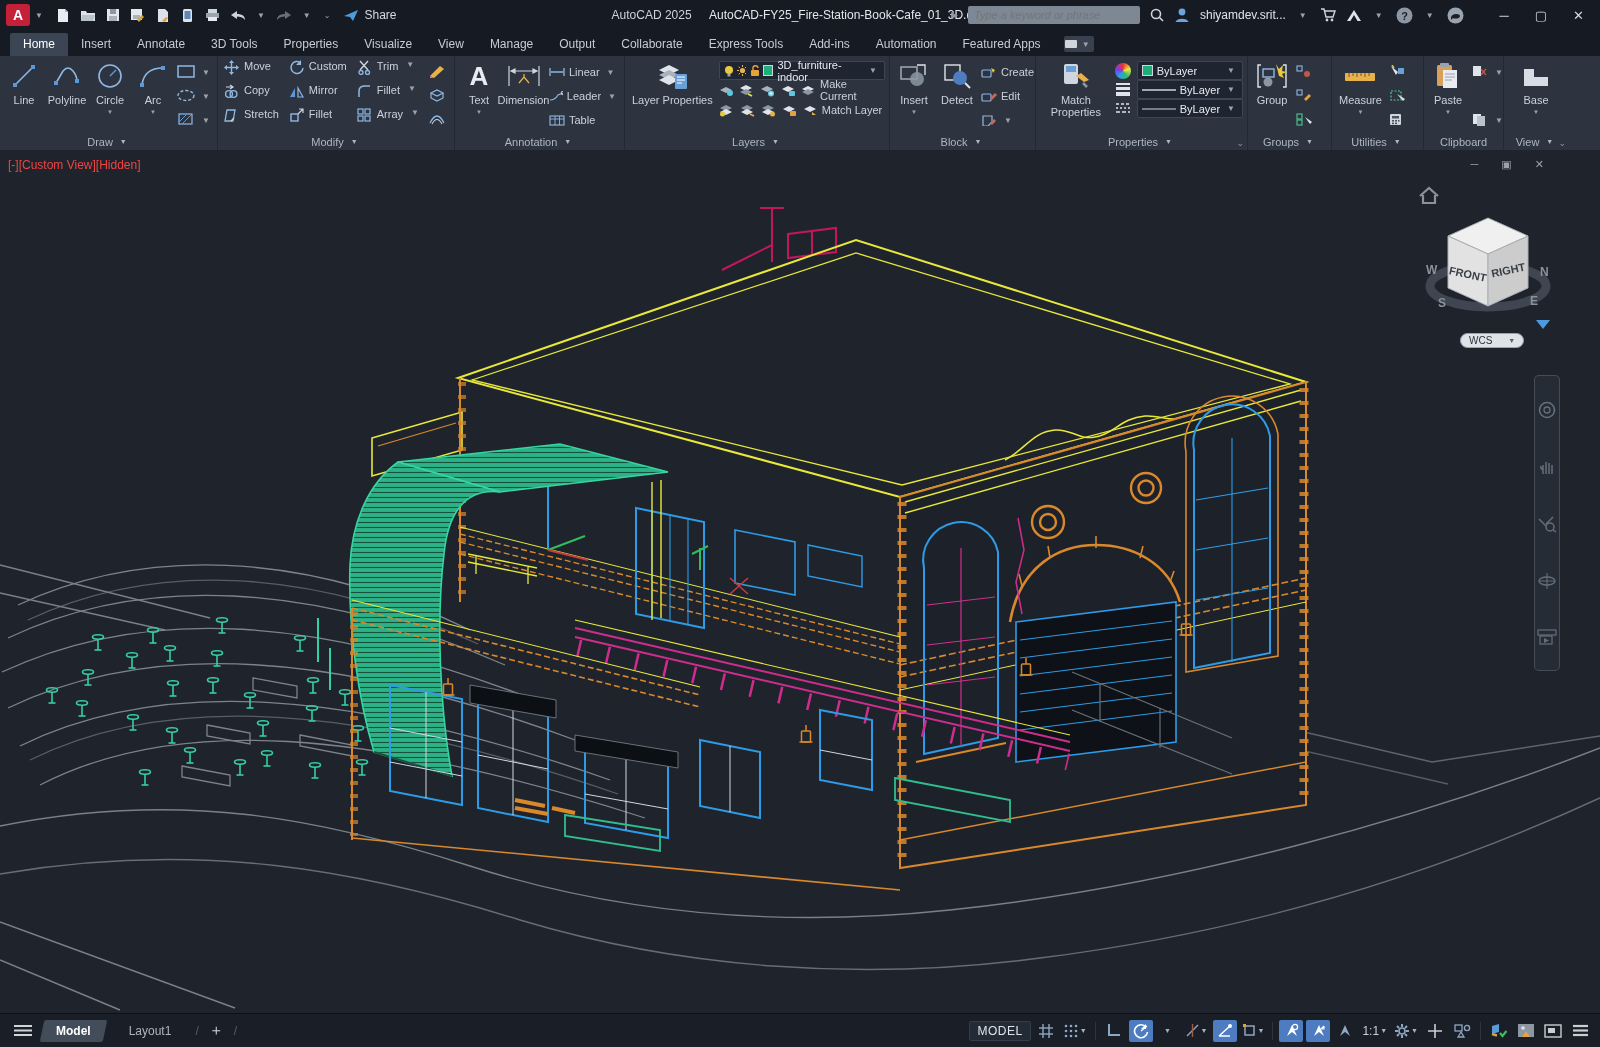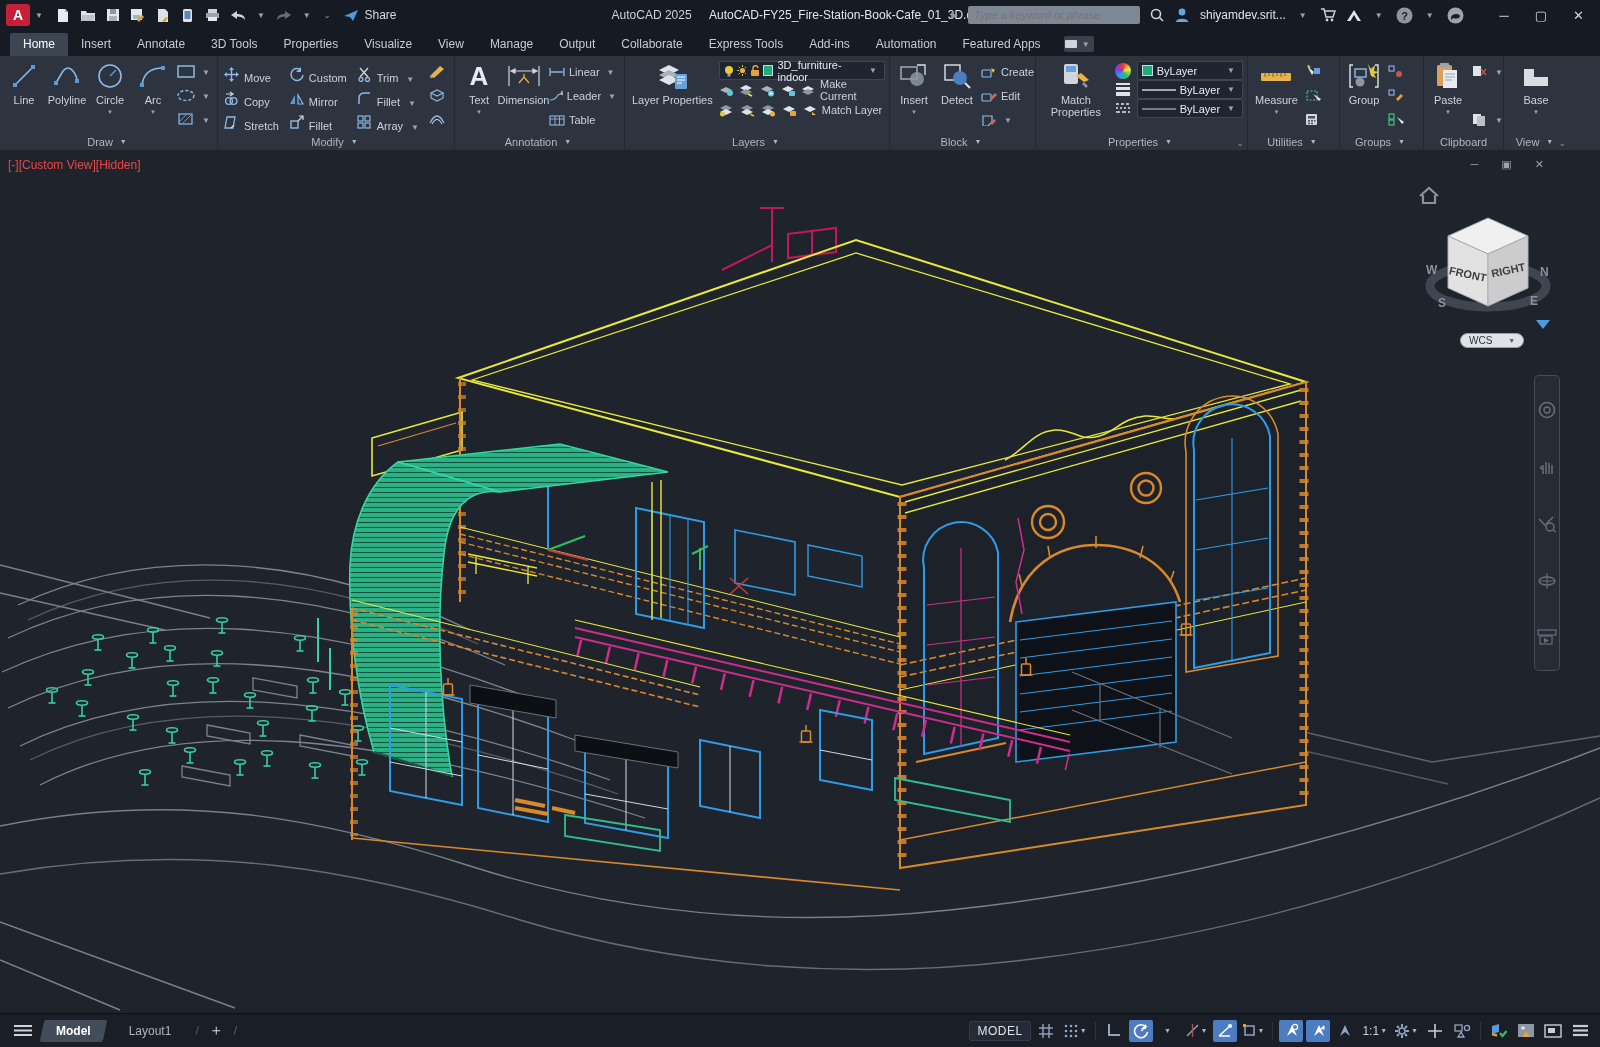--- a/index.html
+++ b/index.html
@@ -43,21 +43,21 @@
   .panel-body { flex:1; display:flex; align-items:stretch; padding:3px 4px 0; gap:3px; }
   .panel-label { height:17px; display:flex; align-items:center; justify-content:center; gap:4px;
     color:#aeb6c2; font-size:11px; }
   .panel-label .chev { font-size:7px; color:#aeb6c2; }
   .bigbtn { display:flex; flex-direction:column; align-items:center; justify-content:flex-start;
     color:#ccd2da; font-size:11px; padding:2px 3px; gap:3px; min-width:40px; }
   .bigbtn .ic { height:30px; display:flex; align-items:center; justify-content:center; }
   .smallcol { display:flex; flex-direction:column; justify-content:space-between; padding:3px 1px; }
   .srow { display:flex; align-items:center; gap:4px; color:#ccd2da; font-size:11px; height:20px;}
   .modgrid { display:grid; grid-template-columns:auto auto auto; grid-auto-rows:24px; column-gap:10px; padding:1px 2px; }
-  .modcell { display:flex; align-items:flex-end; gap:5px; color:#ccd2da; font-size:11px; }
+  .modcell { display:flex; align-items:flex-start; gap:5px; color:#ccd2da; font-size:11px; }
   .combo { background:#1f2530; border:1px solid #3e4654; border-radius:2px; color:#e8ecf2;
     font-size:11px; display:flex; align-items:center; gap:4px; padding:0 4px; height:19px; }
   .combo .chev { margin-left:auto; }
   .swatch { width:11px; height:11px; background:#1fae7a; border:1px solid #cfd5dd; }
   .laycol { display:flex; flex-direction:column; gap:0; padding-top:2px; }
   .layrow { display:flex; align-items:center; gap:6px; color:#ccd2da; font-size:11px; }
   .expander { position:absolute; font-size:9px; color:#8d96a3; }
 
   
   .canvas { position:absolute; top:150px; left:0; width:1600px; height:863px; background:#1f242c; }
@@ -676,20 +676,61 @@
           </div>
         </div>
       </div>
       <div class="panel-label">
           <span>Properties</span>
           <span class="chev">▼</span>
         </div>
       <span class="expander" style="right:3px;bottom:2px">⌄</span>
     </div>
 
+    <div class="panel" style="width:84px">
+      <div class="panel-body">
+        <div class="bigbtn">
+          <span class="ic">
+              <svg width="30" height="28">
+                <path d="M4,3 h-3 v22 h3 M26,3 h3 v22 h-3" fill="none" stroke="#dfe4ea" stroke-width="1.4"></path>
+                <rect x="6" y="7" width="11" height="8" fill="none" stroke="#8fb8e4" stroke-width="1.4"></rect>
+                <circle cx="11" cy="20" r="4.5" fill="#8d97a3"></circle>
+                <path d="M19,2 l3,5 4,-4 -1,6 5,1 -5,2 2,4 -5,-2 z" fill="#e8c93c"></path>
+              </svg>
+            </span>
+          <span>Group</span>
+        </div>
+        <div class="smallcol">
+          <span class="srow">
+              <span><svg width="16" height="13">
+                  <rect x="1" y="1" width="5" height="5" fill="none" stroke="#8fb8e4" stroke-width="1.1"></rect>
+                  <circle cx="11" cy="9" r="3" fill="#c4564a"></circle>
+                </svg></span>
+            </span>
+          <span class="srow">
+              <span><svg width="16" height="13">
+                  <rect x="1" y="1" width="5" height="5" fill="none" stroke="#8fb8e4" stroke-width="1.1"></rect>
+                  <path d="M8,9 l5,-5 2,2 -5,5 z" fill="#e8a23c" transform="translate(0,1)"></path>
+                </svg></span>
+            </span>
+          <span class="srow">
+              <span><svg width="16" height="13">
+                  <rect x="1" y="1" width="5" height="5" fill="none" stroke="#4ec88a" stroke-width="1.1"></rect>
+                  <rect x="1" y="7" width="5" height="5" fill="none" stroke="#4ec88a" stroke-width="1.1"></rect>
+                  <path d="M9,4 l5,7 2,-2 z" fill="#dfe4ea"></path>
+                </svg></span>
+            </span>
+        </div>
+      </div>
+      <div class="panel-label">
+          <span>Groups</span>
+          <span class="chev">▼</span>
+        </div>
+    </div>
+
     <div class="panel" style="width:92px">
       <div class="panel-body">
         <div class="bigbtn">
           <span class="ic">
               <svg width="34" height="22">
                 <rect x="2" y="8" width="30" height="8" rx="1" fill="#e8b14a"></rect>
                 <g stroke="#7a5a1a" stroke-width="1">
                   <line x1="6" y1="8" x2="6" y2="12"></line>
                   <line x1="10" y1="8" x2="10" y2="11"></line>
                   <line x1="14" y1="8" x2="14" y2="12"></line>
@@ -726,61 +767,20 @@
                     <rect x="9" y="7" width="1.5" height="1.6"></rect>
                     <rect x="3" y="9.6" width="2" height="1.6"></rect>
                     <rect x="6" y="9.6" width="2" height="1.6"></rect>
                   </g>
                 </svg></span>
             </span>
         </div>
       </div>
       <div class="panel-label">
           <span>Utilities</span>
-          <span class="chev">▼</span>
-        </div>
-    </div>
-
-    <div class="panel" style="width:84px">
-      <div class="panel-body">
-        <div class="bigbtn">
-          <span class="ic">
-              <svg width="30" height="28">
-                <path d="M4,3 h-3 v22 h3 M26,3 h3 v22 h-3" fill="none" stroke="#dfe4ea" stroke-width="1.4"></path>
-                <rect x="6" y="7" width="11" height="8" fill="none" stroke="#8fb8e4" stroke-width="1.4"></rect>
-                <circle cx="11" cy="20" r="4.5" fill="#8d97a3"></circle>
-                <path d="M19,2 l3,5 4,-4 -1,6 5,1 -5,2 2,4 -5,-2 z" fill="#e8c93c"></path>
-              </svg>
-            </span>
-          <span>Group</span>
-        </div>
-        <div class="smallcol">
-          <span class="srow">
-              <span><svg width="16" height="13">
-                  <rect x="1" y="1" width="5" height="5" fill="none" stroke="#8fb8e4" stroke-width="1.1"></rect>
-                  <circle cx="11" cy="9" r="3" fill="#c4564a"></circle>
-                </svg></span>
-            </span>
-          <span class="srow">
-              <span><svg width="16" height="13">
-                  <rect x="1" y="1" width="5" height="5" fill="none" stroke="#8fb8e4" stroke-width="1.1"></rect>
-                  <path d="M8,9 l5,-5 2,2 -5,5 z" fill="#e8a23c" transform="translate(0,1)"></path>
-                </svg></span>
-            </span>
-          <span class="srow">
-              <span><svg width="16" height="13">
-                  <rect x="1" y="1" width="5" height="5" fill="none" stroke="#4ec88a" stroke-width="1.1"></rect>
-                  <rect x="1" y="7" width="5" height="5" fill="none" stroke="#4ec88a" stroke-width="1.1"></rect>
-                  <path d="M9,4 l5,7 2,-2 z" fill="#dfe4ea"></path>
-                </svg></span>
-            </span>
-        </div>
-      </div>
-      <div class="panel-label">
-          <span>Groups</span>
           <span class="chev">▼</span>
         </div>
     </div>
 
     <div class="panel" style="width:80px">
       <div class="panel-body">
         <div class="bigbtn">
           <span class="ic">
               <svg width="26" height="28">
                 <rect x="2" y="3" width="15" height="21" rx="1.5" fill="#d8a05a"></rect>

